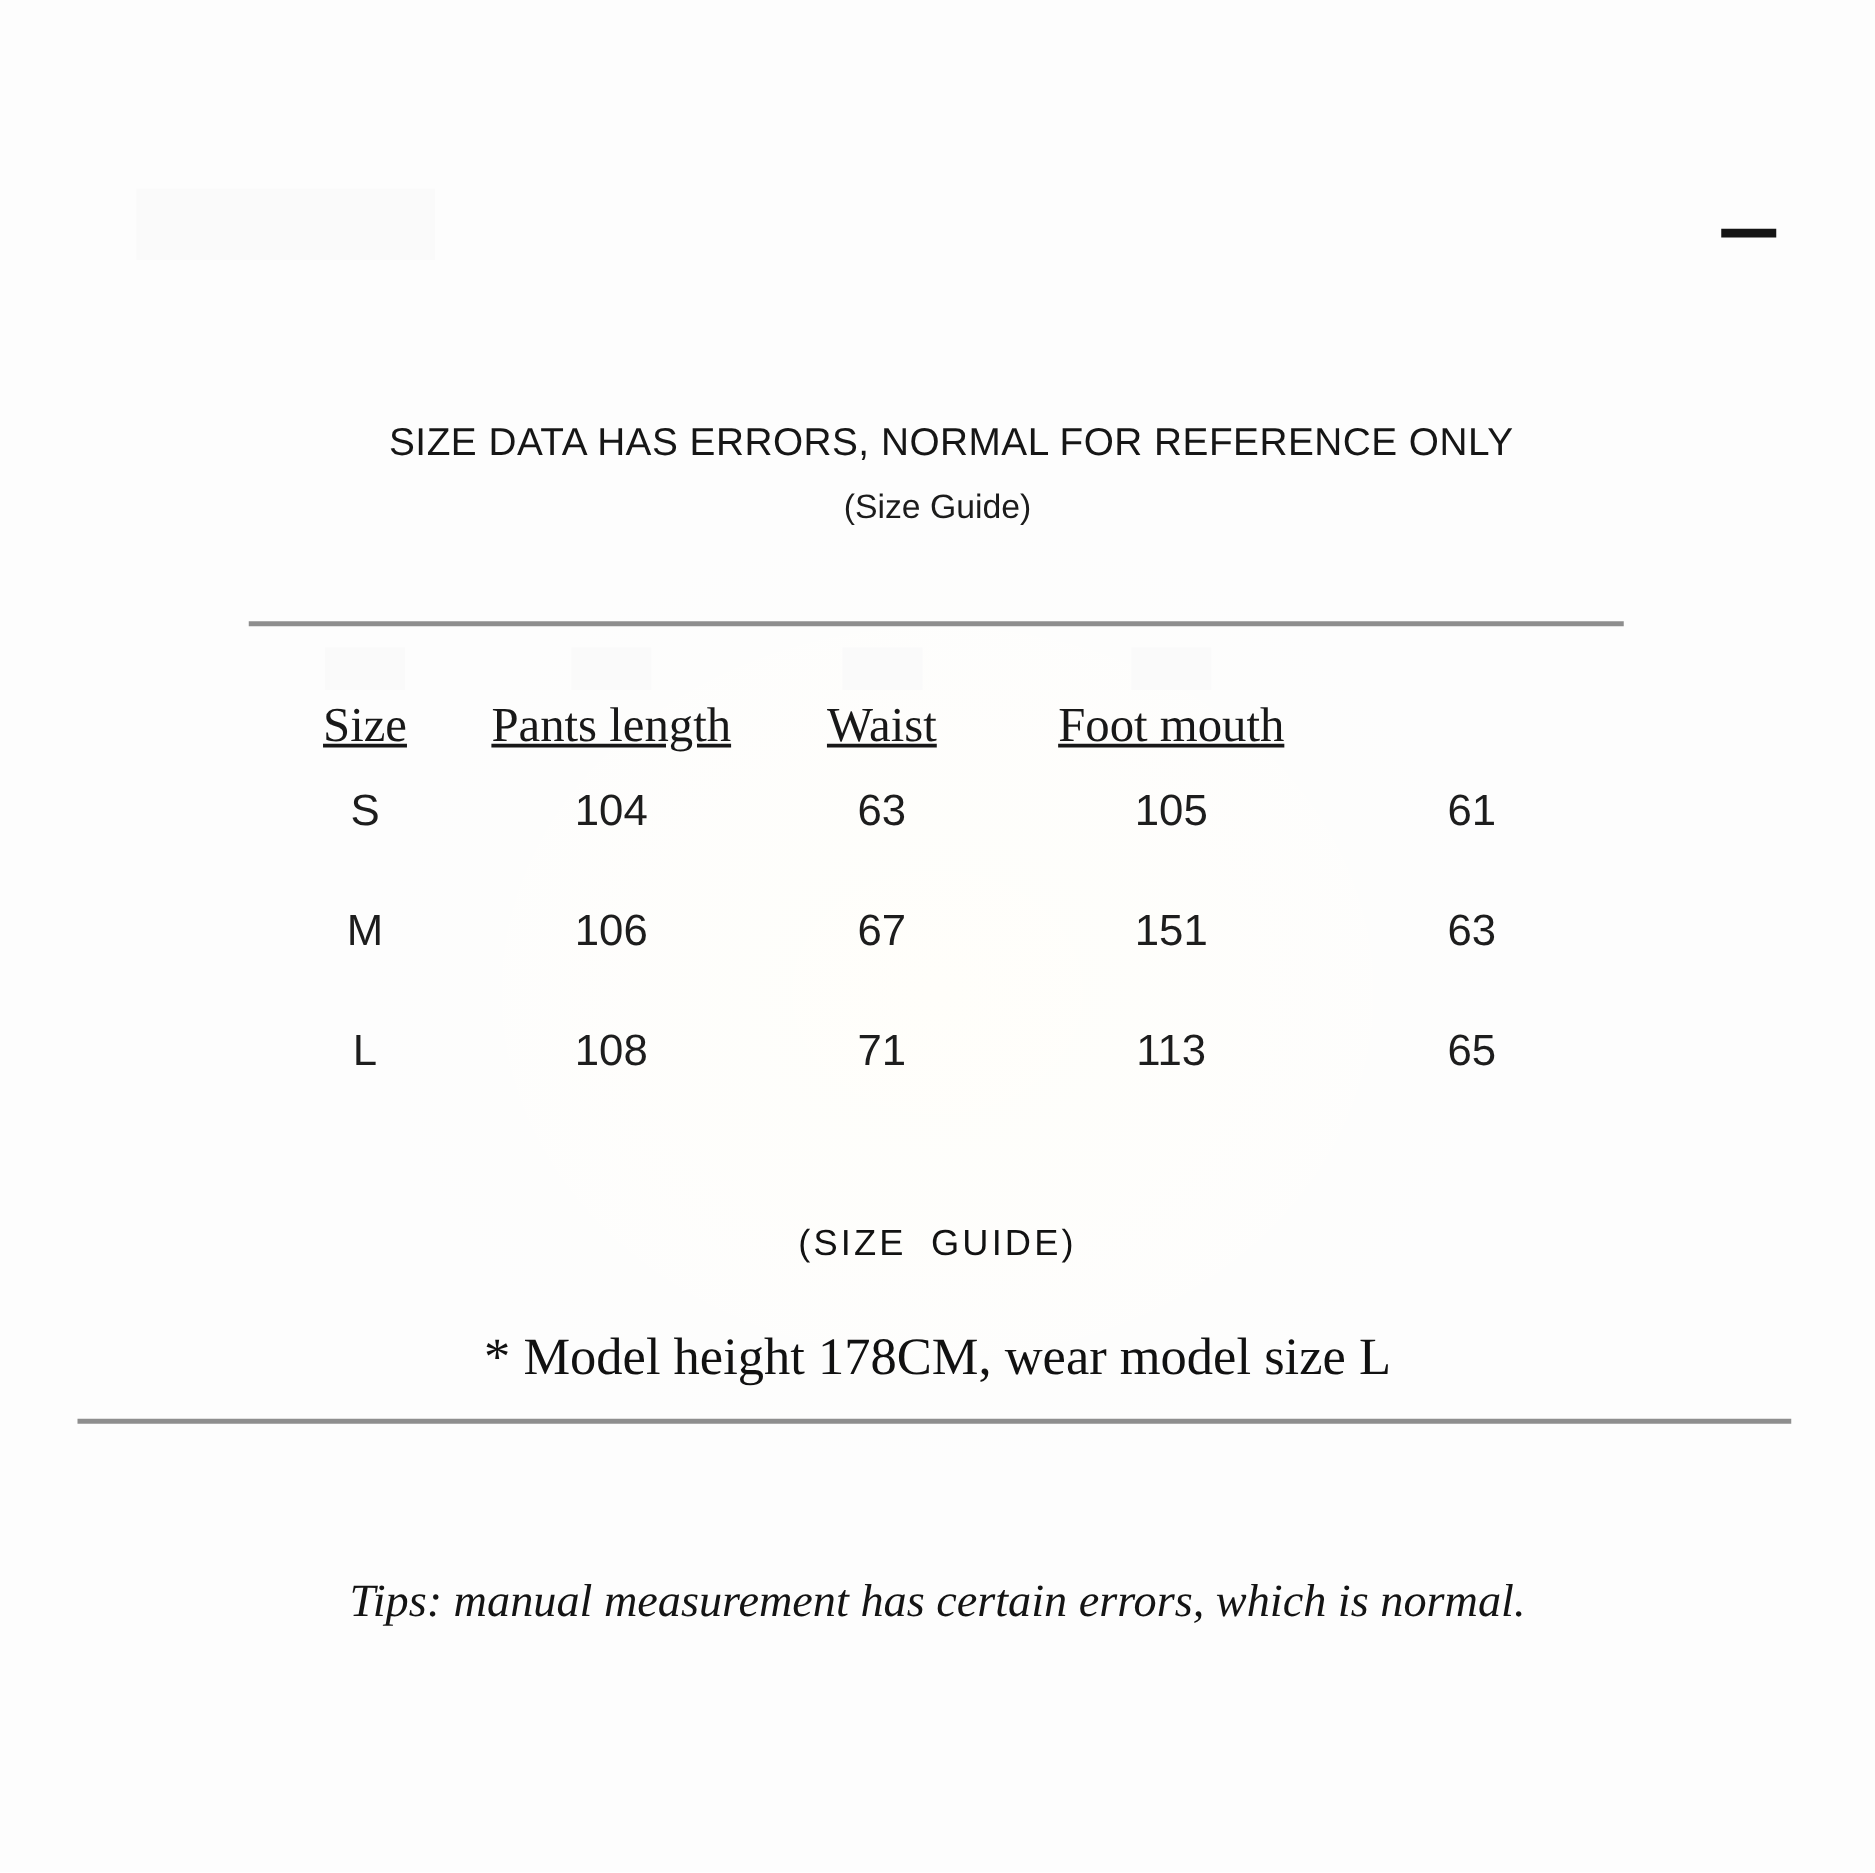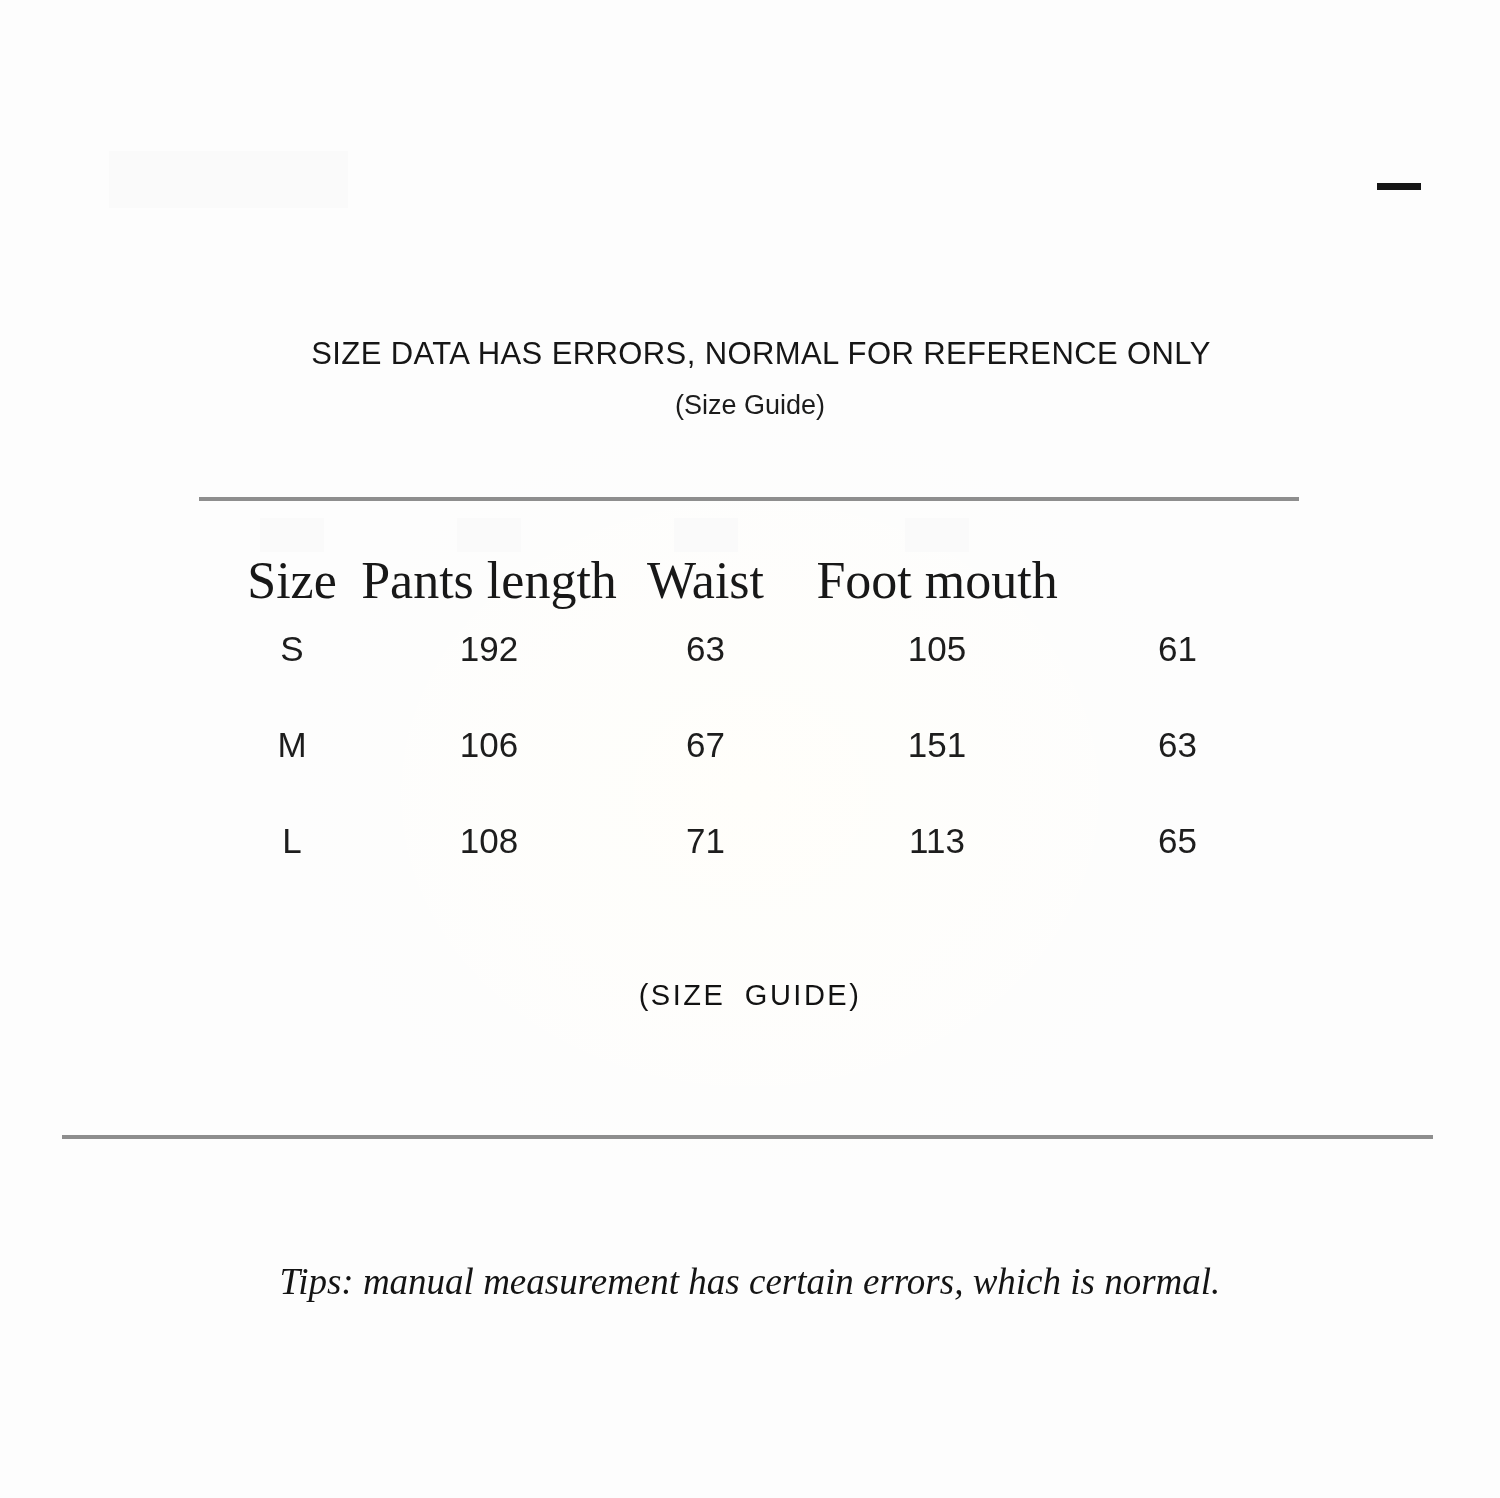--- a/index.html
+++ b/index.html
@@ -84,24 +84,25 @@
   }
   .ghost-block {
     display: block;
     width: 64px;
     height: 34px;
     background: #fafafa;
     margin-bottom: 9px;
   }
   .th-label {
     font-family: "Liberation Serif", serif;
-    font-size: 52px;
+    font-size: 39px;
     line-height: 40px;
     color: #181818;
     white-space: nowrap;
+    text-decoration: underline;
   }
   .tr {
     height: 96px;
   }
   .td {
     display: flex;
     align-items: center;
     justify-content: center;
     font-family: "Liberation Sans", sans-serif;
     font-size: 35px;
@@ -179,21 +180,21 @@
         <span class="th-label">Waist</span>
       </div>
       <div class="th">
         <span class="ghost-block"></span>
         <span class="th-label">Foot mouth</span>
       </div>
     </div>
 
     <div class="tr">
       <span class="td">S</span>
-      <span class="td">192</span>
+      <span class="td">104</span>
       <span class="td">63</span>
       <span class="td">105</span>
       <span class="td">61</span>
     </div>
 
     <div class="tr">
       <span class="td">M</span>
       <span class="td">106</span>
       <span class="td">67</span>
       <span class="td">151</span>
@@ -203,16 +204,17 @@
     <div class="tr">
       <span class="td">L</span>
       <span class="td">108</span>
       <span class="td">71</span>
       <span class="td">113</span>
       <span class="td">65</span>
     </div>
   </div>
 
   <div class="size-guide-label">(SIZE GUIDE)</div>
+  <div class="model-note">* Model height 178CM, wear model size L</div>
   <div class="rule-bottom"></div>
   <div class="tips">Tips: manual measurement has certain errors, which is normal.</div>
 
 </div>
 
 </body></html>

